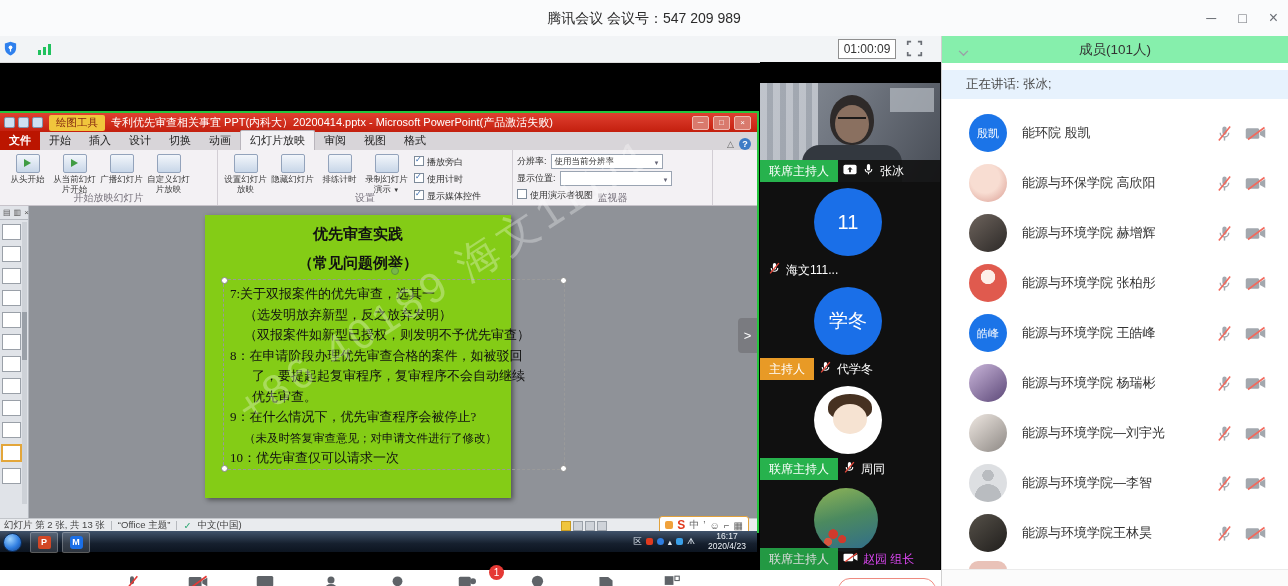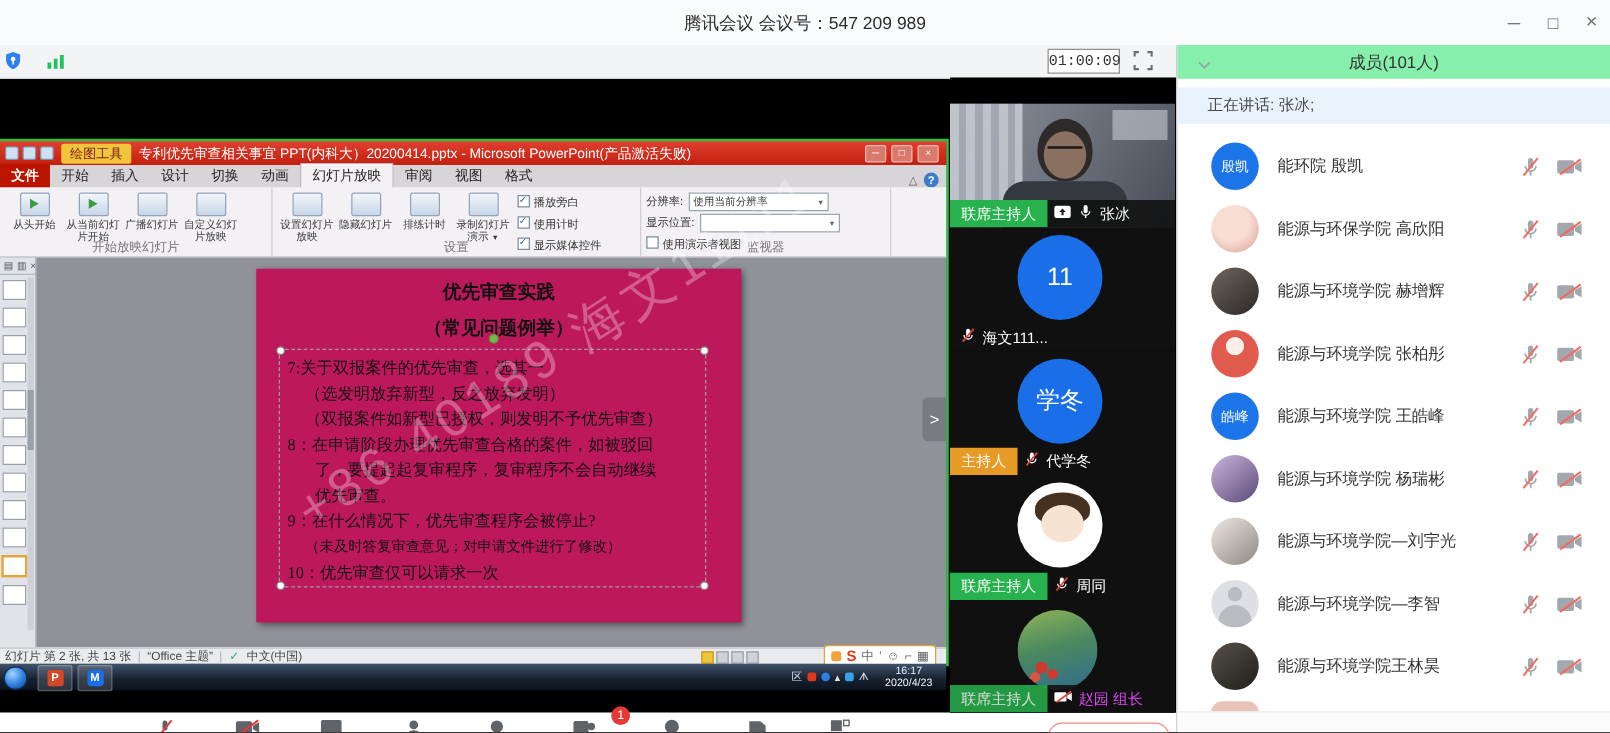--- a/index.html
+++ b/index.html
@@ -7,21 +7,21 @@
   
   #titlebar{position:absolute;left:0;top:0;width:1288px;height:36px;background:#fafbfc;border-bottom:1px solid #ededed;}
   #titlebar .t{position:absolute;left:0;right:0;top:0;height:36px;line-height:36px;text-align:center;font-size:14px;color:#2b2b2b;}
   .winctl{position:absolute;right:10px;top:0;height:36px;display:flex;align-items:center;gap:22px;color:#6b6f76;font-size:14px;}
   .winctl span{cursor:default;}
   
   #mtoolbar{position:absolute;left:0;top:36px;width:941px;height:26px;background:#f2f4f6;border-bottom:1px solid #dcdcdc;}
   #shield{position:absolute;left:4px;top:5px;}
   #signal{position:absolute;left:38px;top:8px;display:flex;align-items:flex-end;gap:2px;}
   #signal i{display:block;width:3px;background:#21c25e;}
-  #timer{position:absolute;left:838px;top:3px;width:56px;height:18px;border:1px solid #8f8f8f;background:#fff;font-size:12px;color:#333;text-align:center;line-height:18px;font-family:Liberation Mono, monospace;}
+  #timer{position:absolute;left:838px;top:3px;width:56px;height:18px;border:1px solid #8f8f8f;background:#fff;font-size:12px;color:#333;text-align:center;line-height:18px;}
   #fsbtn{position:absolute;left:906px;top:4px;width:18px;height:18px;}
   
   #ppt{position:absolute;left:0;top:113px;width:757px;height:418px;background:#f0f0f0;outline:2px solid #25c43e;}
   #ptitle{position:absolute;left:0;top:0;right:0;height:19px;background:linear-gradient(#e04030,#c31f0e);display:flex;align-items:center;color:#fff;font-size:11px;white-space:nowrap;overflow:hidden;}
   #ptitle .qa{display:flex;gap:3px;margin:0 6px 0 4px;}
   #ptitle .qa i{display:block;width:9px;height:9px;border-radius:2px;background:#cfe0f2;border:1px solid #7e93ad;}
   #ptitle .ctx{background:#f0c53c;color:#7d1d0e;font-size:10.5px;padding:1px 7px;margin-right:6px;border-radius:2px;}
   #ptitle .ttl{flex:1;overflow:hidden;text-overflow:ellipsis;}
   #ptitle .pwc{display:flex;gap:4px;margin:0 6px;}
   #ptitle .pwc i{display:block;width:15px;height:12px;background:#d97a6d;border:1px solid #f0b9b0;border-radius:2px;color:#fff;font-size:8px;line-height:11px;text-align:center;font-style:normal;}
@@ -47,21 +47,21 @@
   
   #pcontent{position:absolute;left:0;top:93px;right:0;bottom:13px;background:#8f9298;}
   #thumbs{position:absolute;left:0;top:0;width:28px;bottom:0;background:#e0e3e8;border-right:1px solid #b5b9c0;}
   #thumbs .th-head{height:13px;border-bottom:1px solid #b5b9c0;display:flex;align-items:center;gap:3px;padding-left:3px;font-size:8px;color:#555;}
   #thumbs .tstack{position:absolute;left:0;top:15px;bottom:4px;width:22px;}
   #thumbs .thumb{width:17px;height:14px;background:#fff;border:1px solid #9aa0a8;margin:3px auto 6px;}
   #thumbs .thumb.sel{border:2px solid #e3a63a;}
   #thumbs .sbar{position:absolute;right:1px;top:16px;bottom:14px;width:5px;background:#cdd1d7;}
   #thumbs .sbar i{position:absolute;left:0;width:5px;top:90px;height:48px;background:#9aa0a8;display:block;}
   #slidearea{position:absolute;left:28px;top:0;right:0;bottom:0;}
-  #slide{position:absolute;left:177px;top:9px;width:388px;height:283px;background:#be185d;box-shadow:2px 2px 5px rgba(0,0,0,.45);}
+  #slide{position:absolute;left:177px;top:9px;width:306px;height:283px;background:#84cc16;box-shadow:2px 2px 5px rgba(0,0,0,.45);}
   #slide .stitle{margin-top:10px;text-align:center;font-family:"Liberation Serif",serif;font-weight:bold;font-size:15px;line-height:19px;color:#111;}
   #greendot{position:absolute;left:186px;top:52px;width:6px;height:6px;border-radius:50%;background:#79b64a;border:1px solid #5d9638;}
   #bodybox{position:absolute;left:18px;top:64px;width:340px;height:189px;border:1px dashed #9a9a9a;}
   #bodybox .h{position:absolute;width:5px;height:5px;border:1px solid #888;background:#fff;border-radius:50%;}
   #bodybox .tl{left:-3px;top:-3px}#bodybox .tr{right:-3px;top:-3px}#bodybox .bl{left:-3px;bottom:-3px}#bodybox .br{right:-3px;bottom:-3px}
   #bodytext{position:absolute;left:6px;top:4px;right:4px;font-family:"Liberation Serif",serif;font-size:13px;line-height:20.5px;color:#111;}
   #bodytext div{white-space:nowrap;}
   .i1{padding-left:14px}.i2{padding-left:22px}.sm{font-size:11.5px}
   
   #pstatus{position:absolute;left:0;bottom:0;right:0;height:13px;background:#e9ebee;border-top:1px solid #c2c5ca;font-size:9.5px;color:#444;display:flex;align-items:center;gap:6px;padding-left:4px;box-sizing:border-box;}

